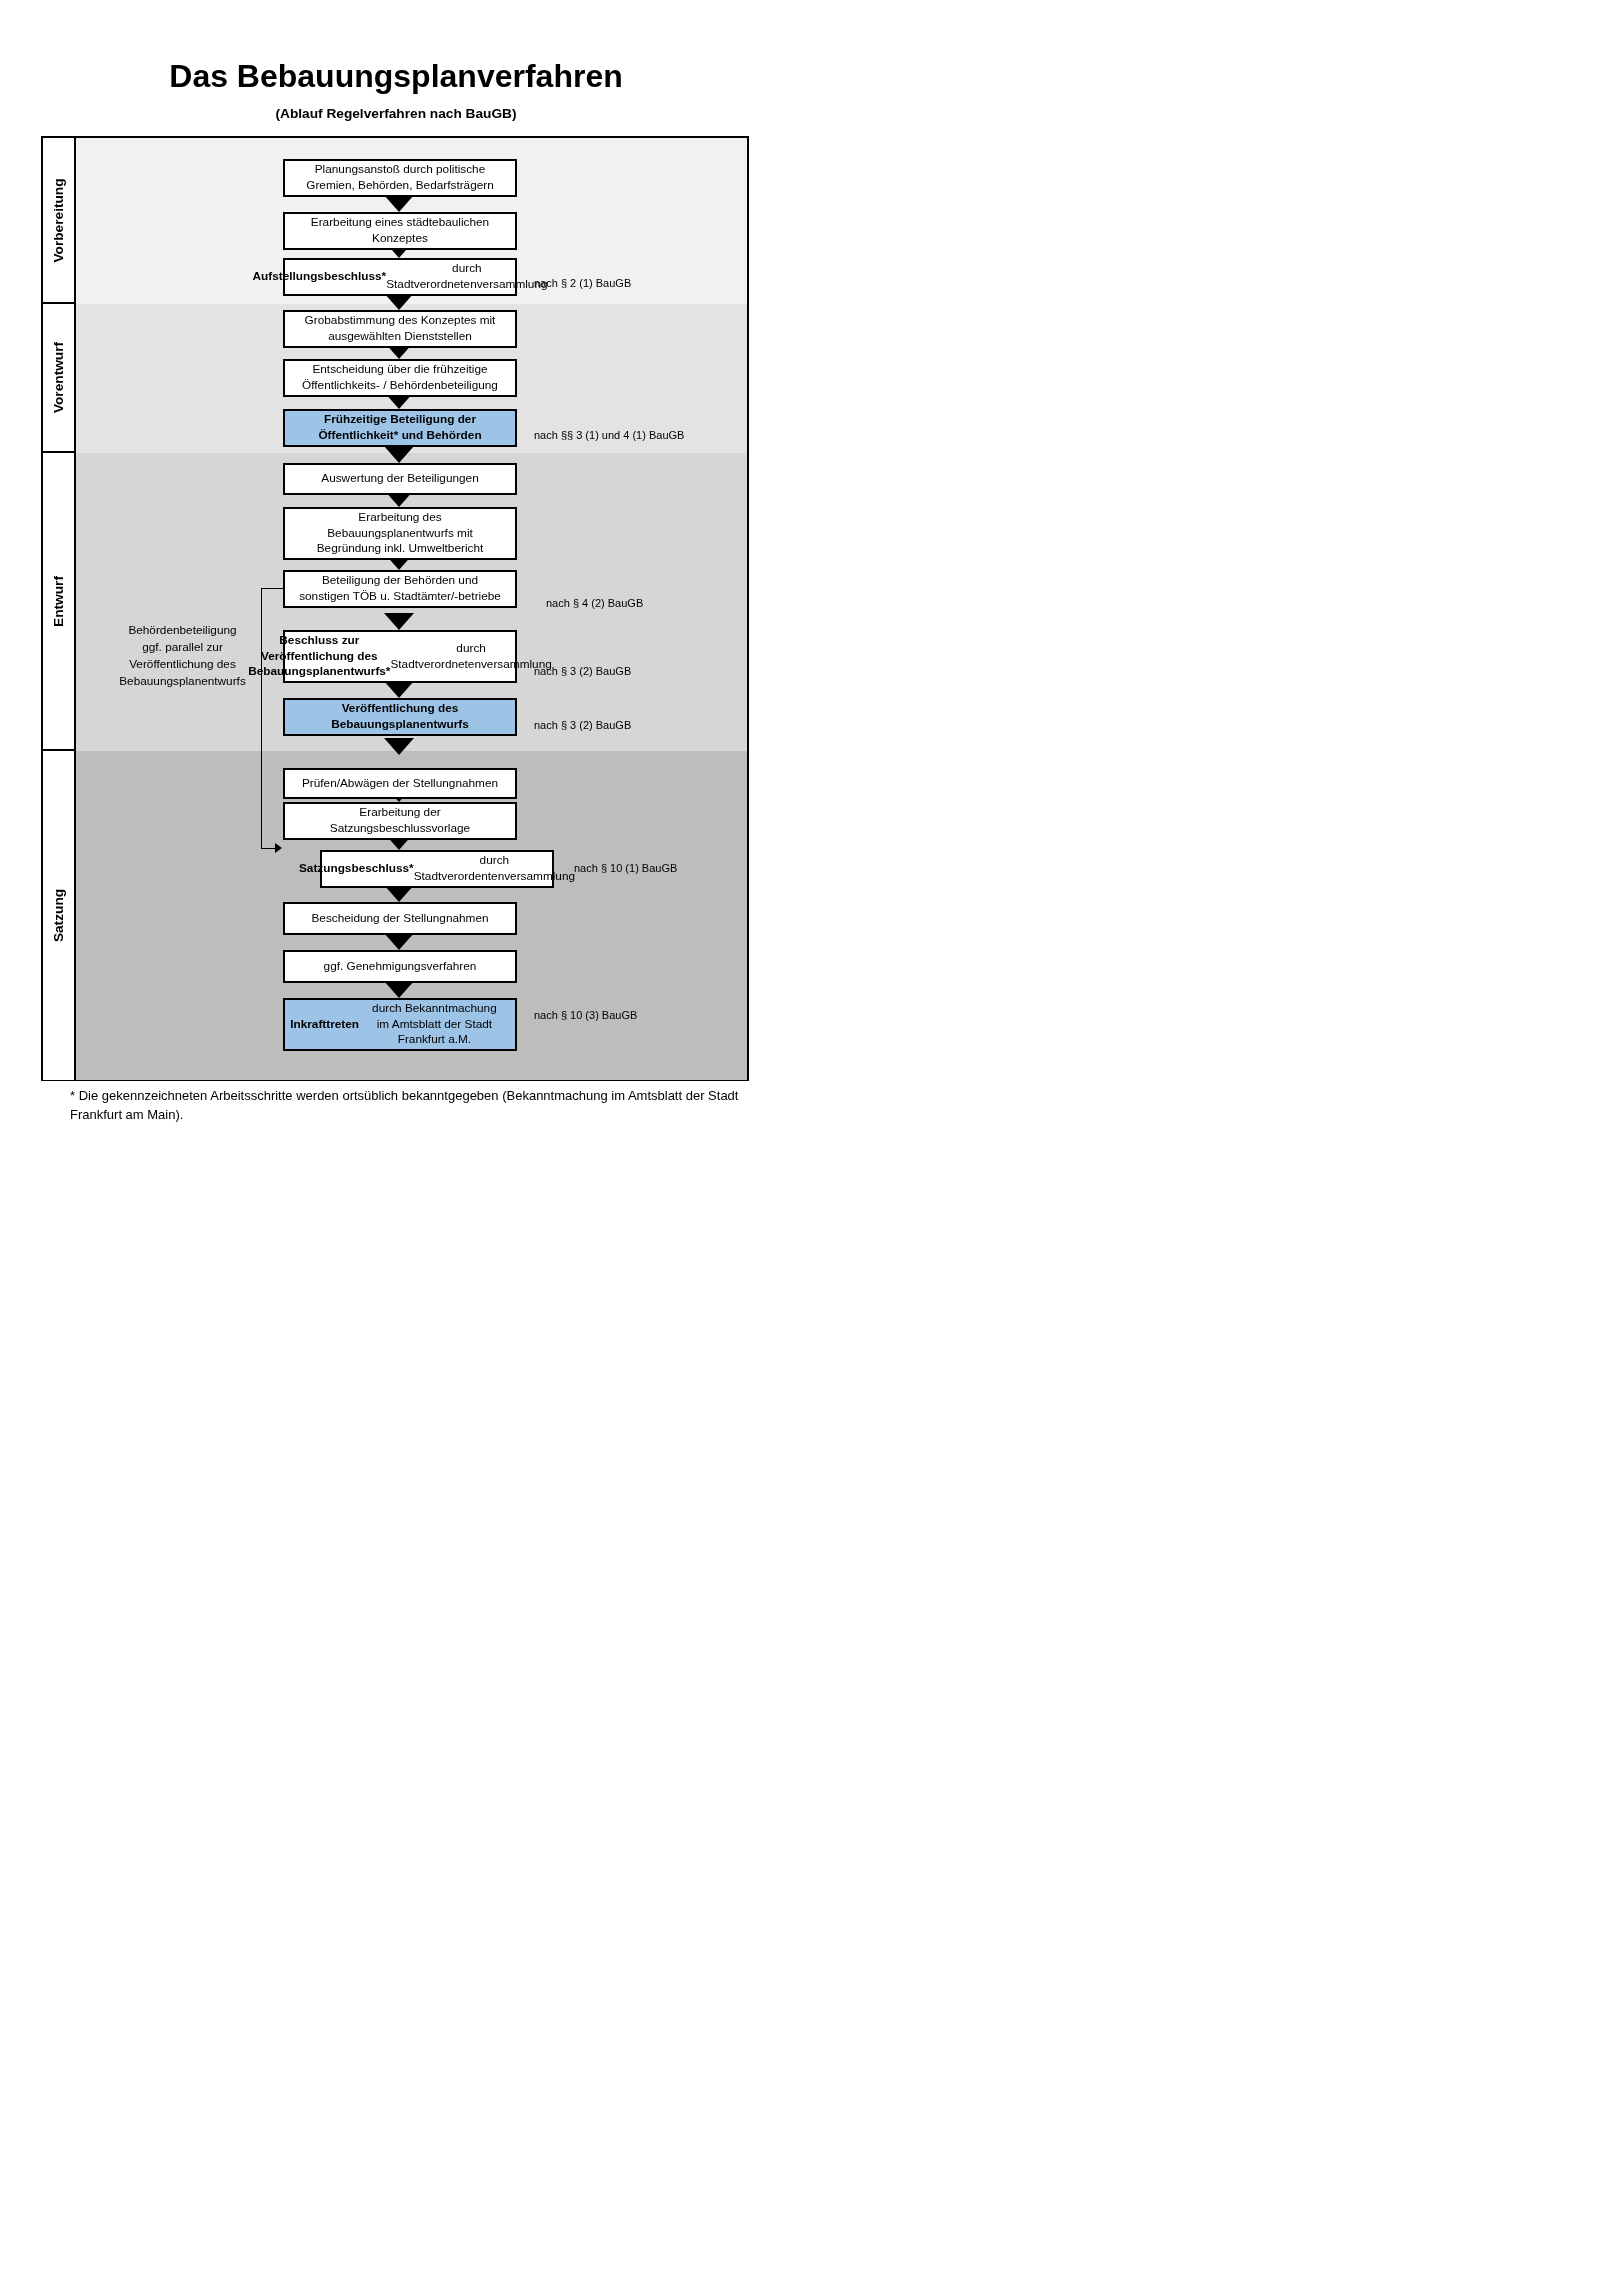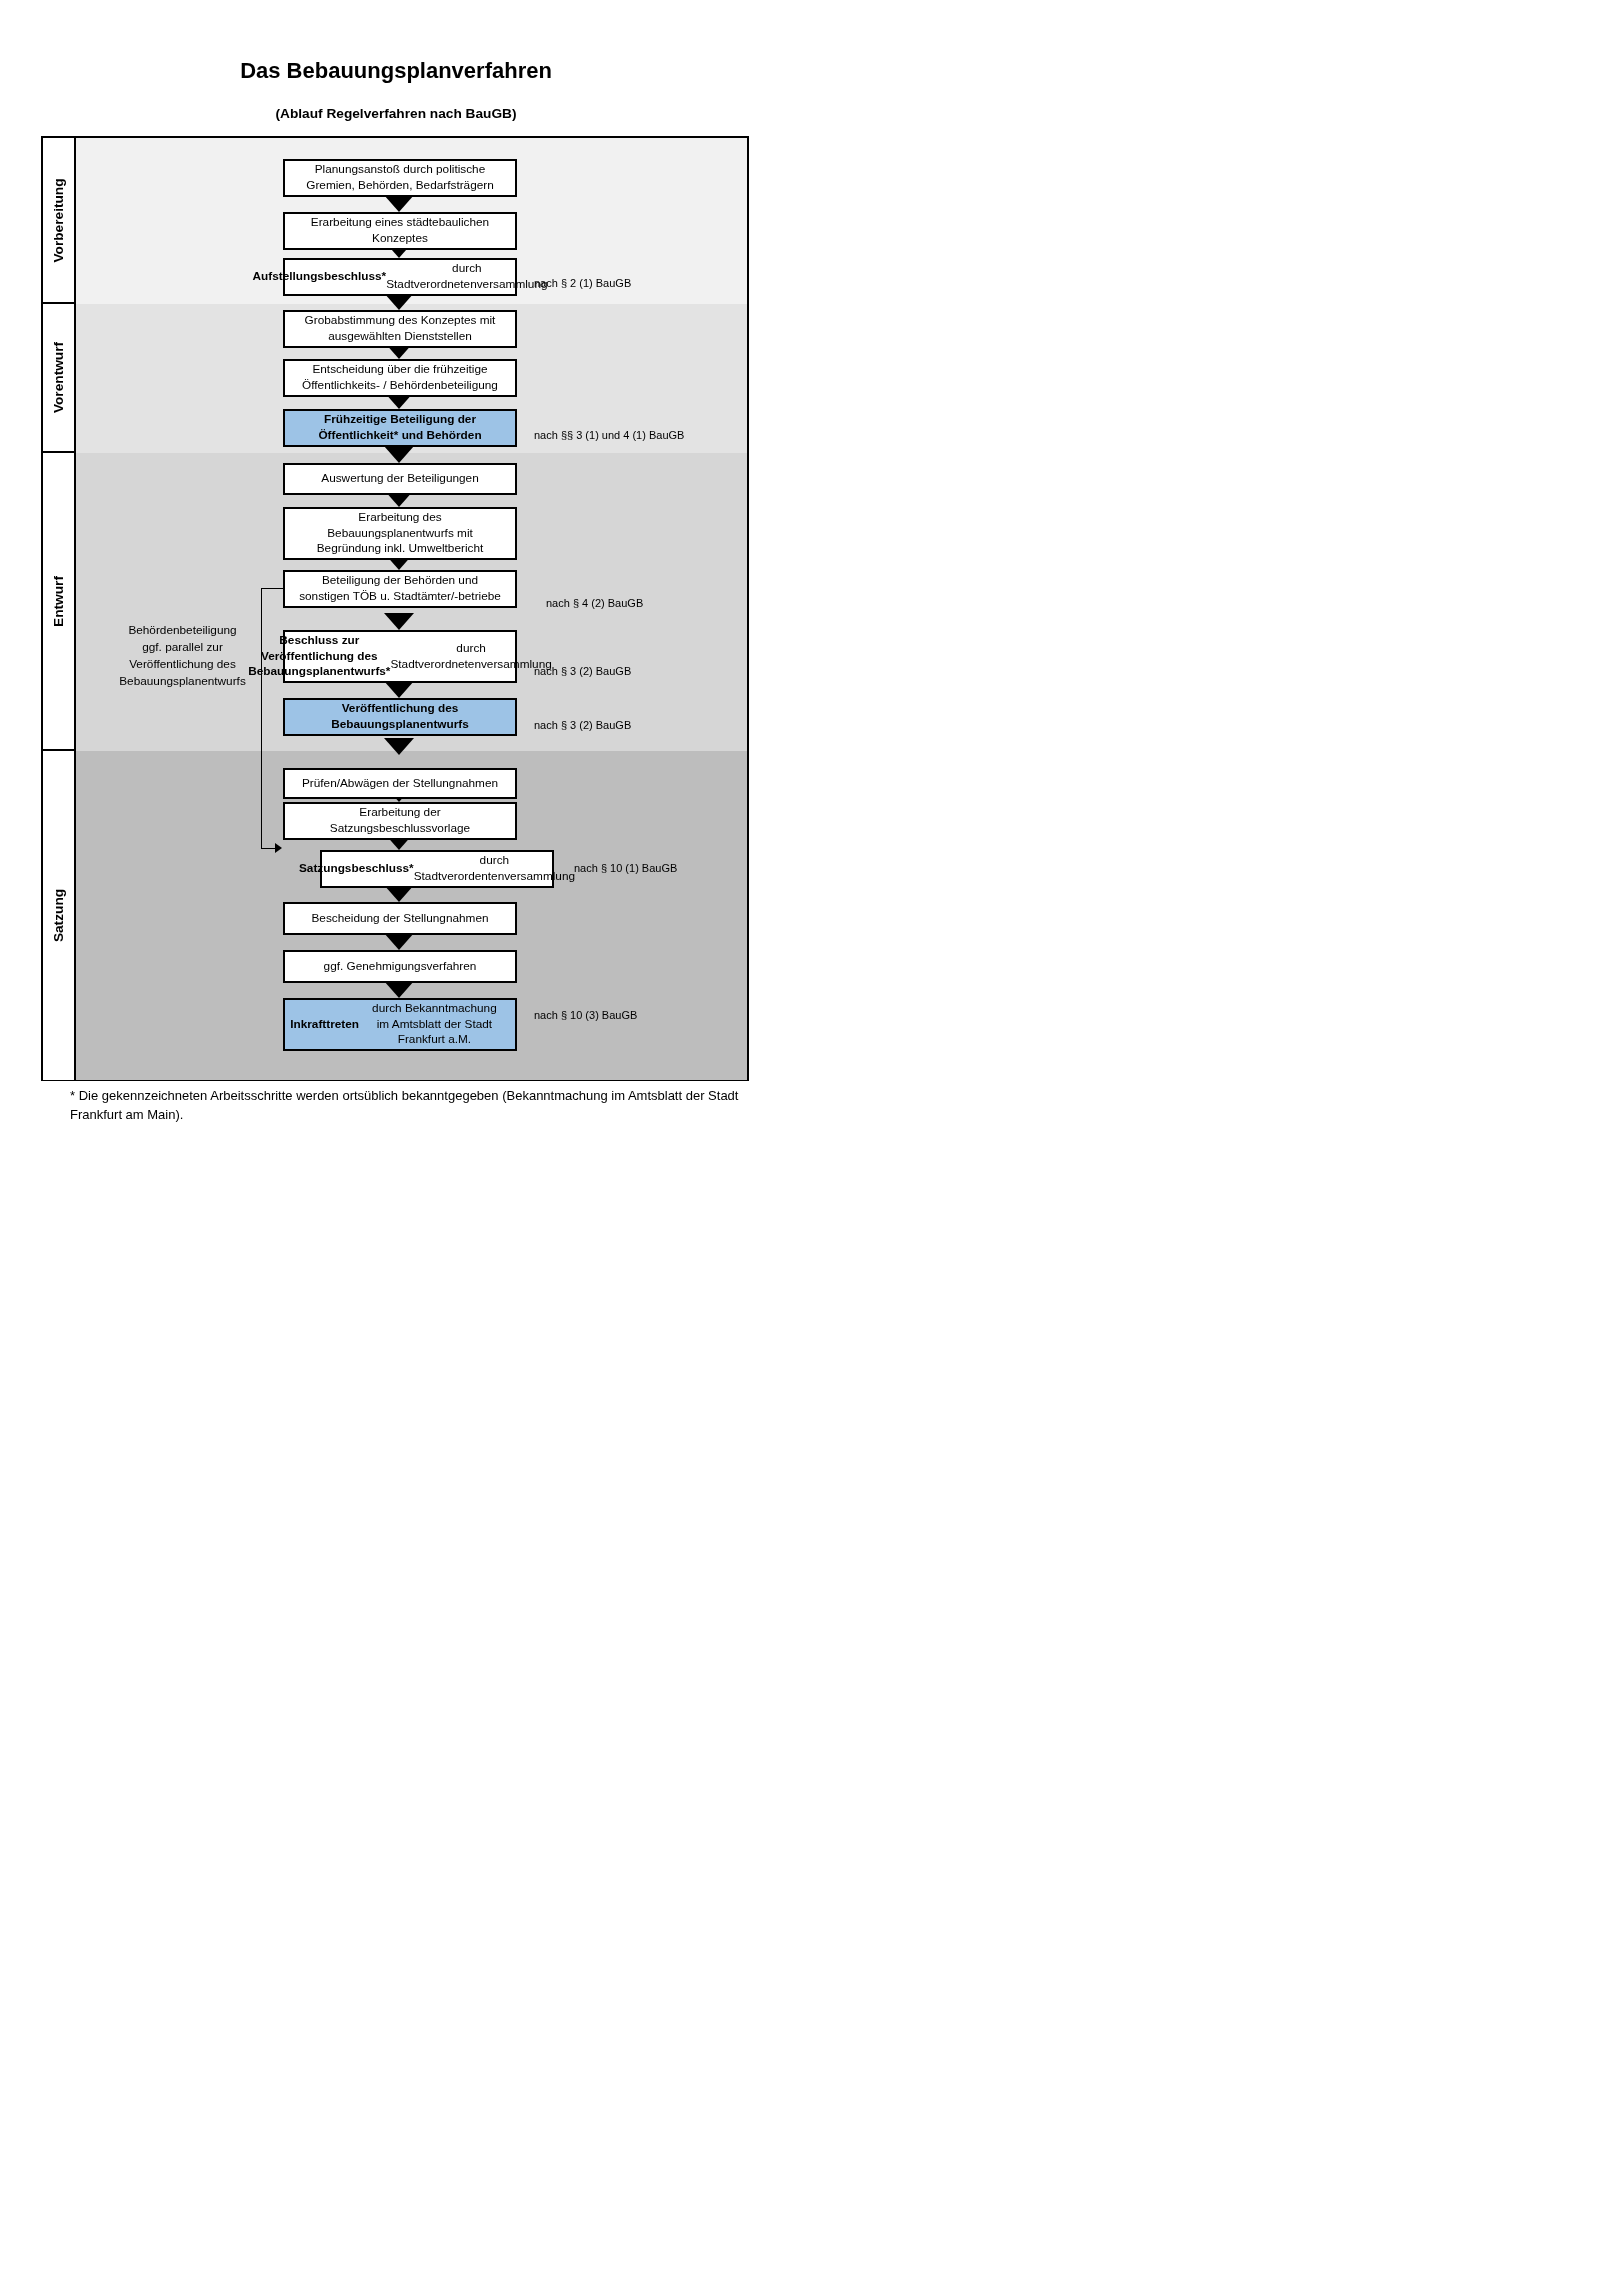--- a/index.html
+++ b/index.html
@@ -1,20 +1,20 @@
 <!DOCTYPE html>
 <html lang="de" style="font-size:10.5px"><head>
 <meta charset="utf-8">
 <style>
   html,body{margin:0;padding:0;background:#ffffff;}
   body{font-family:"Liberation Sans","DejaVu Sans",sans-serif;color:#000;}
   .canvas{position:relative;width:812px;height:1148px;background:#fff;overflow:hidden;}
 
   .title{position:absolute;left:0;top:58px;width:792px;text-align:center;
-         font-size:22px;font-weight:bold;letter-spacing:0px;}
+         font-size:32px;font-weight:bold;letter-spacing:0px;}
   .subtitle{position:absolute;left:0;top:106px;width:792px;text-align:center;
          font-size:13.7px;font-weight:bold;}
 
   .frame{position:absolute;left:41px;top:136px;width:708px;height:945px;
          border:2px solid #000;box-sizing:border-box;}
 
   
   .band{position:absolute;left:33px;right:0;}
   .band.s0{top:0;height:166px;background:#F1F1F1;}
   .band.s1{top:166px;height:149px;background:#E3E3E3;}

